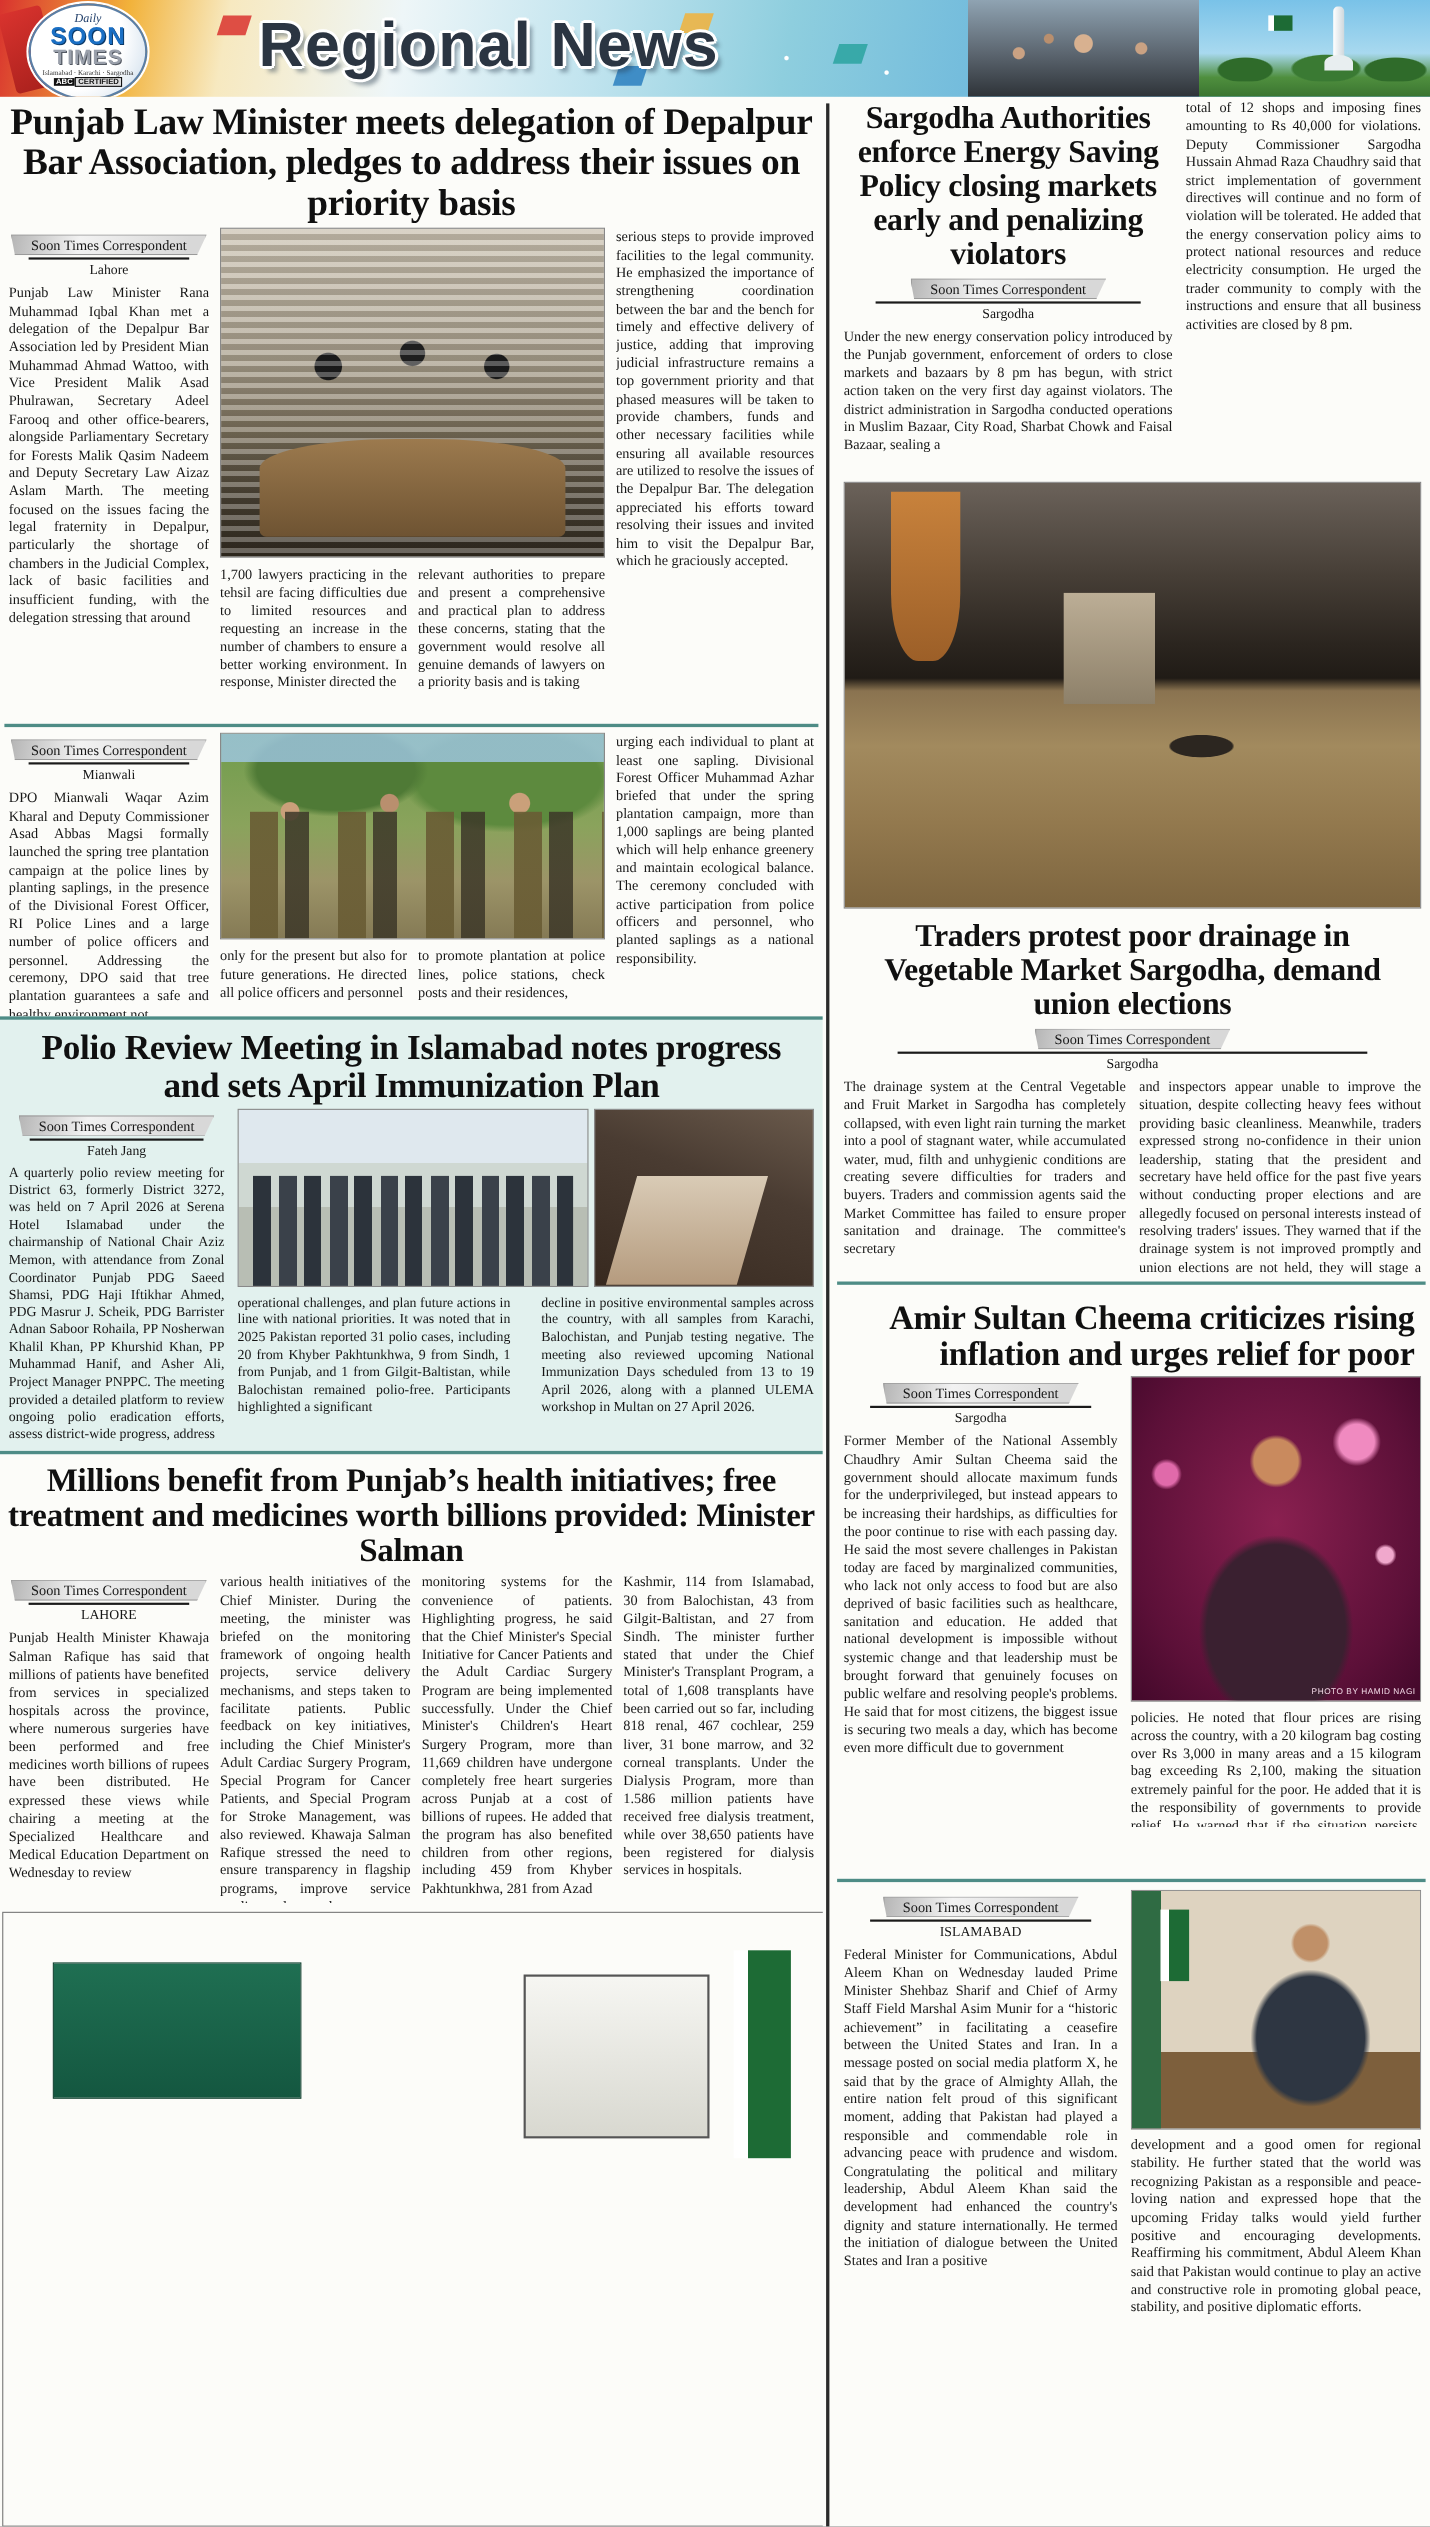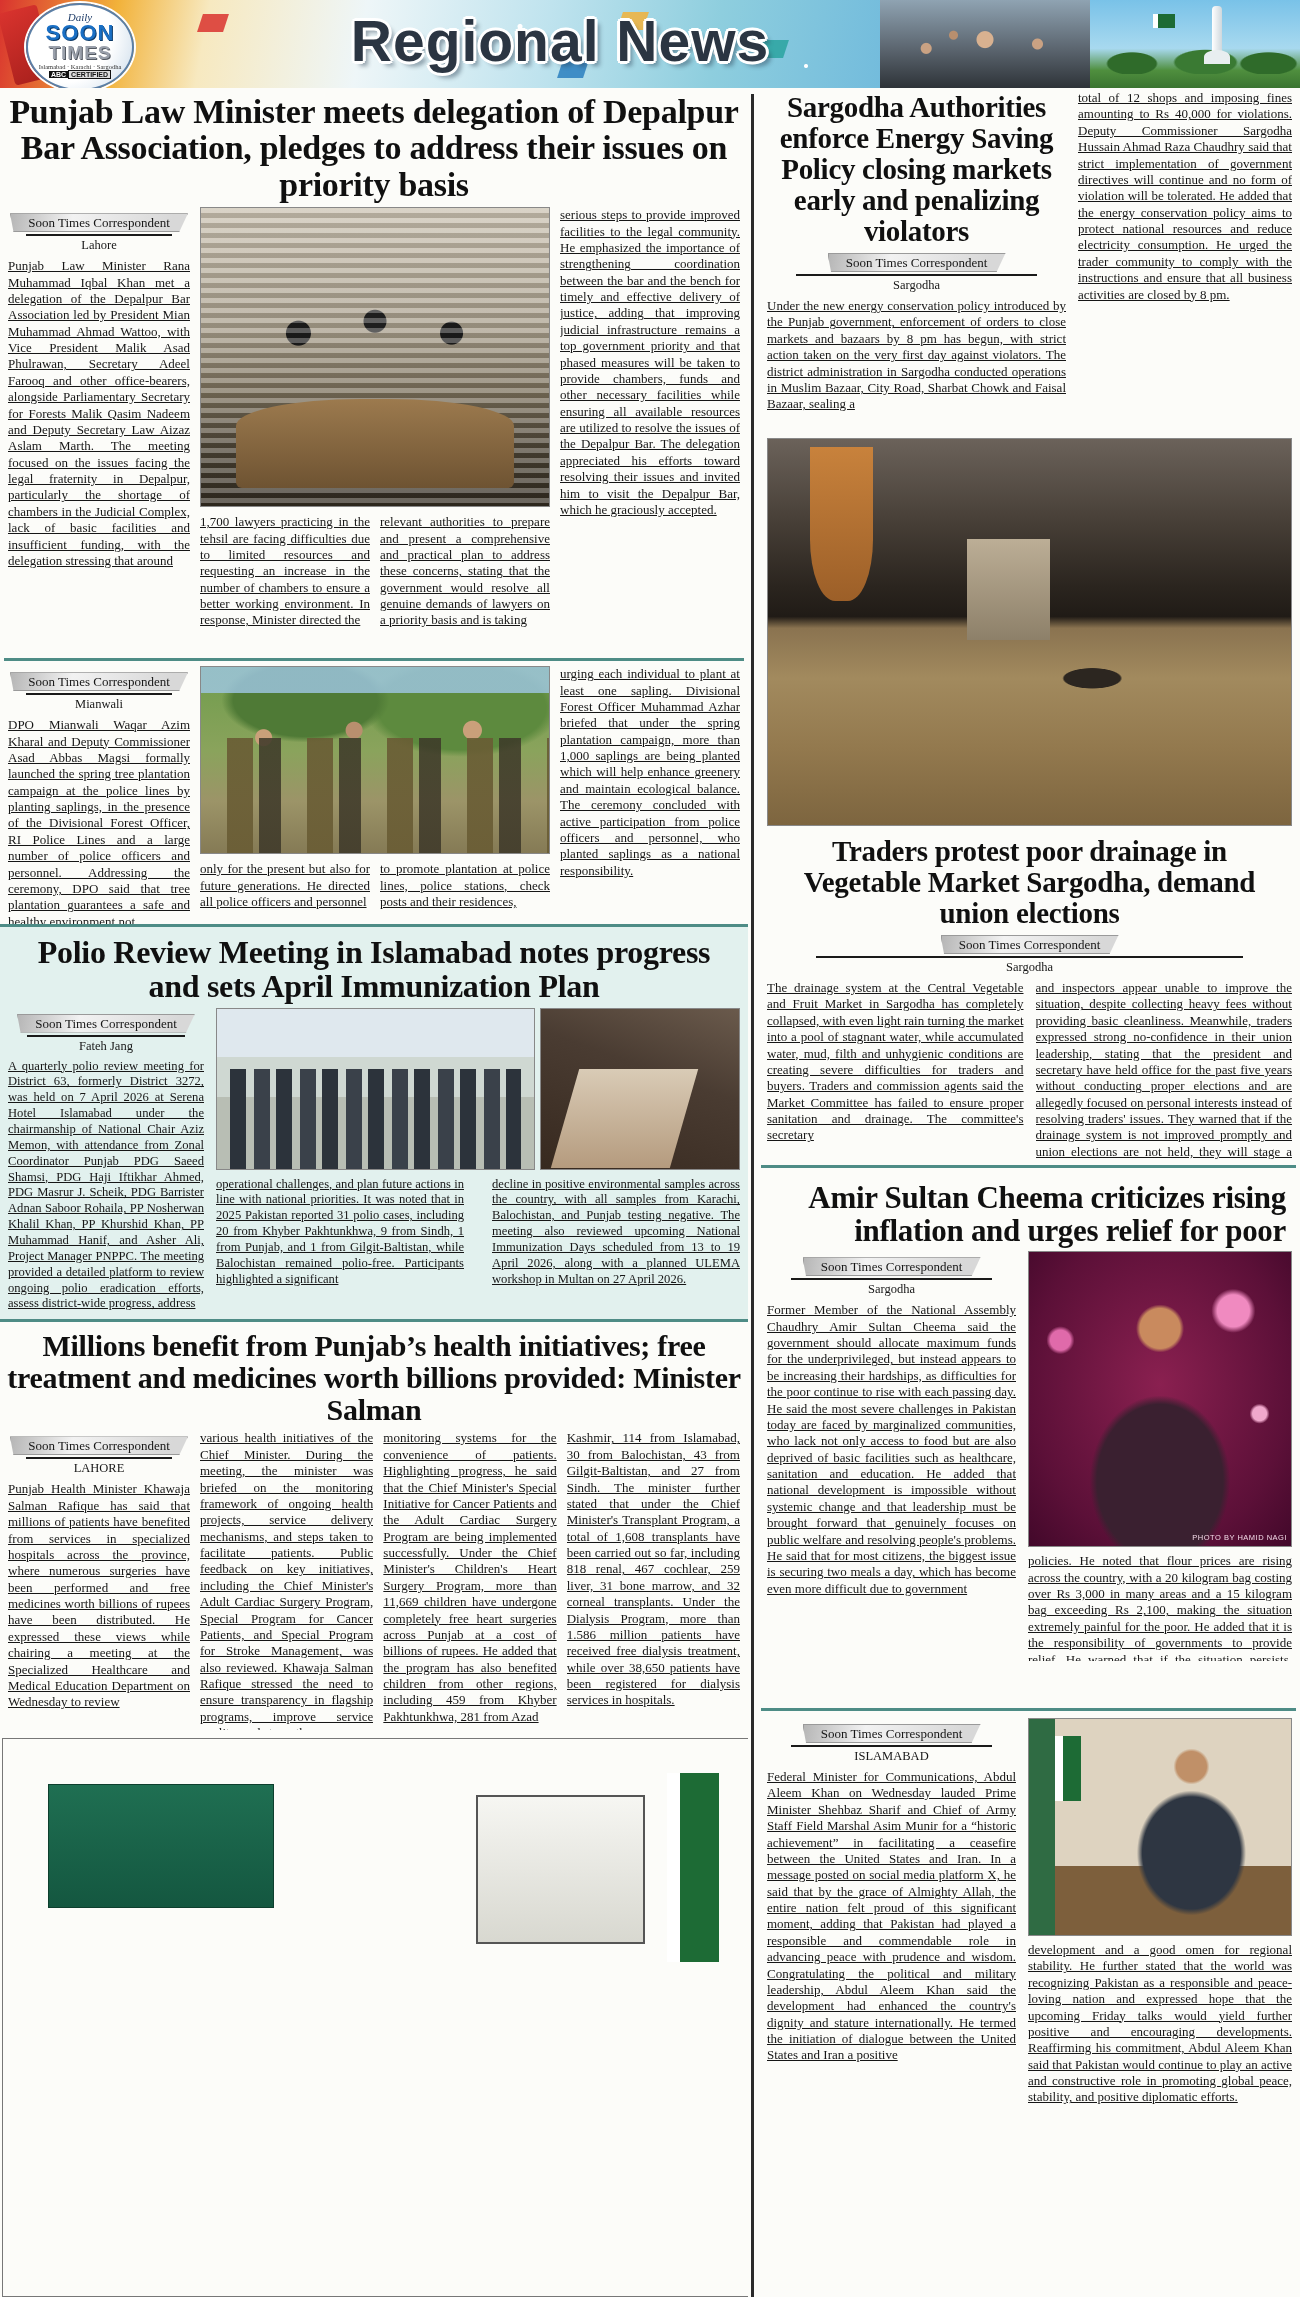--- a/index.html
+++ b/index.html
@@ -8,21 +8,21 @@
   
   .masthead{position:relative;height:88px;overflow:hidden;
     background:
       radial-gradient(circle 3px at 40% 30%, #fff 0 2px, transparent 3px),
       radial-gradient(circle 2px at 55% 60%, #fff 0 1.5px, transparent 2.5px),
       radial-gradient(circle 2px at 70% 25%, #fff 0 1.5px, transparent 2.5px),
       radial-gradient(circle 3px at 80% 55%, #fff 0 2px, transparent 3px),
       radial-gradient(circle 2px at 62% 75%, #fff 0 1.5px, transparent 2.5px),
       linear-gradient(100deg,#d9332e 0%,#f2b23a 9%,#f7e9c0 16%,#eef6f8 28%,#bfe3ee 42%,#8ecede 55%,#6fb9dc 70%,#5aa9d6 100%);}
   .mh-sq{position:absolute;width:26px;height:18px;transform:skewX(-18deg);opacity:.85;}
-  .mh-title{position:absolute;left:235px;top:8px;width:650px;text-align:center;
+  .mh-title{position:absolute;left:235px;top:8px;width:650px;
     font-family:"Liberation Sans", sans-serif;font-weight:800;font-size:57px;letter-spacing:1px;
     color:#2b3542;
     text-shadow:3px 0 0 #fff,-3px 0 0 #fff,0 3px 0 #fff,0 -3px 0 #fff,2px 2px 0 #fff,-2px -2px 0 #fff,2px -2px 0 #fff,-2px 2px 0 #fff,5px 5px 4px rgba(40,60,80,.45);}
   .logo{position:absolute;left:12px;top:2px;width:128px;height:86px;}
   .ribbon{position:absolute;left:-6px;top:6px;width:40px;height:74px;background:linear-gradient(160deg,#d9332e,#a8201c);transform:rotate(-14deg);border-radius:4px;}
   .logo-circle{position:absolute;left:14px;top:1px;width:104px;height:84px;border-radius:50%;
     background:radial-gradient(circle at 35% 35%, #ffffff 55%, #dfe9f2 80%, #c8d6e4 100%);
     border:2px solid #5b7fa6;box-shadow:0 0 0 2px #fff;overflow:hidden;text-align:center;}
   .l-daily{font-style:italic;font-size:11px;color:#23406b;margin-top:6px;}
   .l-soon{font-family:"Liberation Sans", sans-serif;font-weight:800;font-size:22px;line-height:.9;color:#1a6fc4;text-shadow:1px 1px 0 #0c3a68;letter-spacing:1px;}
@@ -56,21 +56,21 @@
   
   .head{font-weight:700;text-align:center;line-height:1.07;margin:6px 6px 4px 6px;color:#101010;letter-spacing:-.3px;}
   .h-law{font-size:34px;}
   .h-dpo{font-size:32px;}
   .h-polio{font-size:32px;}
   .h-mill{font-size:30px;margin-top:8px;}
   .h-energy{font-size:29px;margin:2px 4px 4px;}
   .h-traders{font-size:29px;}
   .h-cheema{font-size:31px;text-align:right;}
   .h-aleem{font-size:30px;}
-  .btxt{font-size:13px;line-height:1.26;text-align:justify;overflow:hidden;text-decoration:underline;}
+  .btxt{font-size:13px;line-height:1.26;text-align:justify;overflow:hidden;}
   .btxt.sm{font-size:12.6px;}
   .byline{text-align:center;margin:6px 2px 5px;}
   .tab{display:inline-block;min-width:150px;padding:2px 14px 1px;font-size:13px;
        background:linear-gradient(100deg,#b5b5b5,#f2f2f2 35%,#d8d8d8 90%);
        box-shadow:inset 0 0 0 1px #9a9a9a;
        clip-path:polygon(0 0,100% 0,95% 100%,2% 100%);}
   .b-rule{height:2px;background:#1a1a1a;width:82%;margin:2px auto 2px;}
   .dateline{font-size:12.5px;}
   article{flex:none;overflow:hidden;}
   

